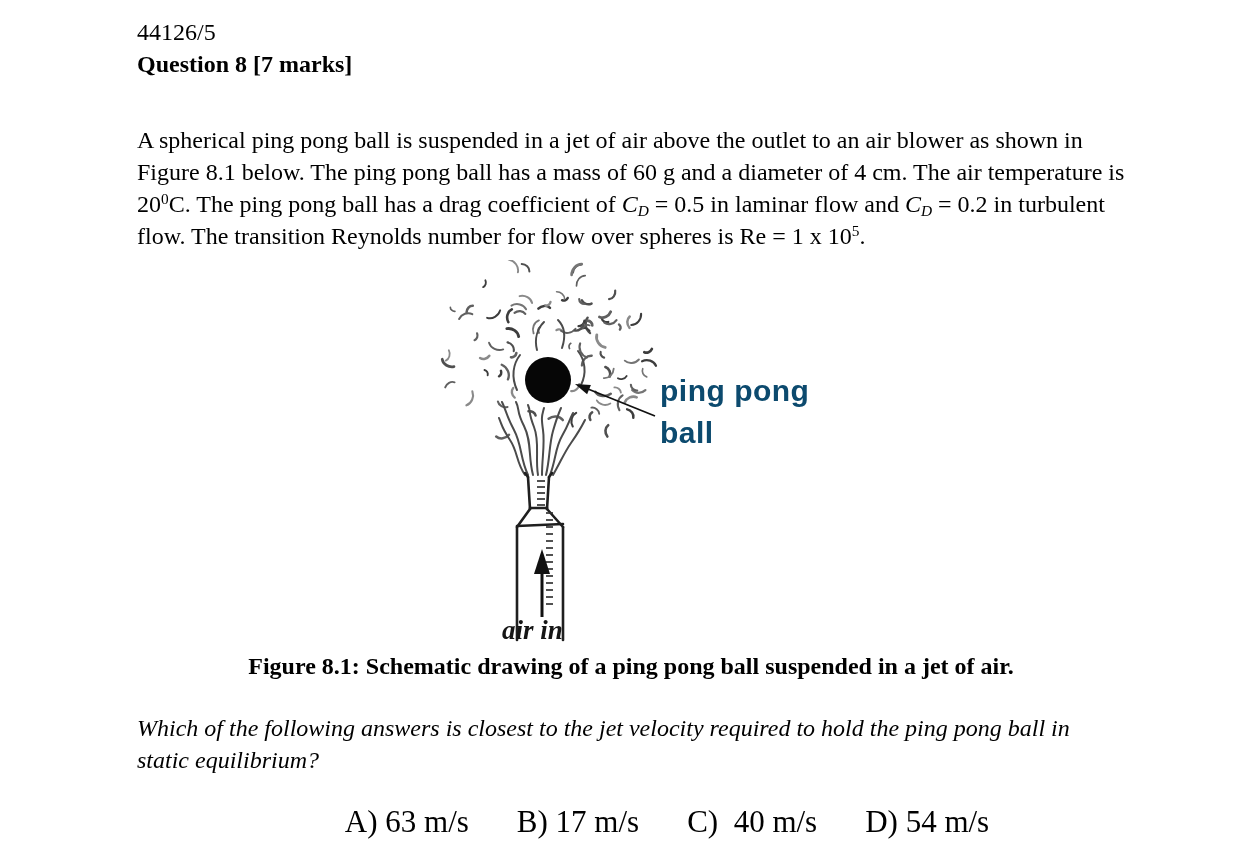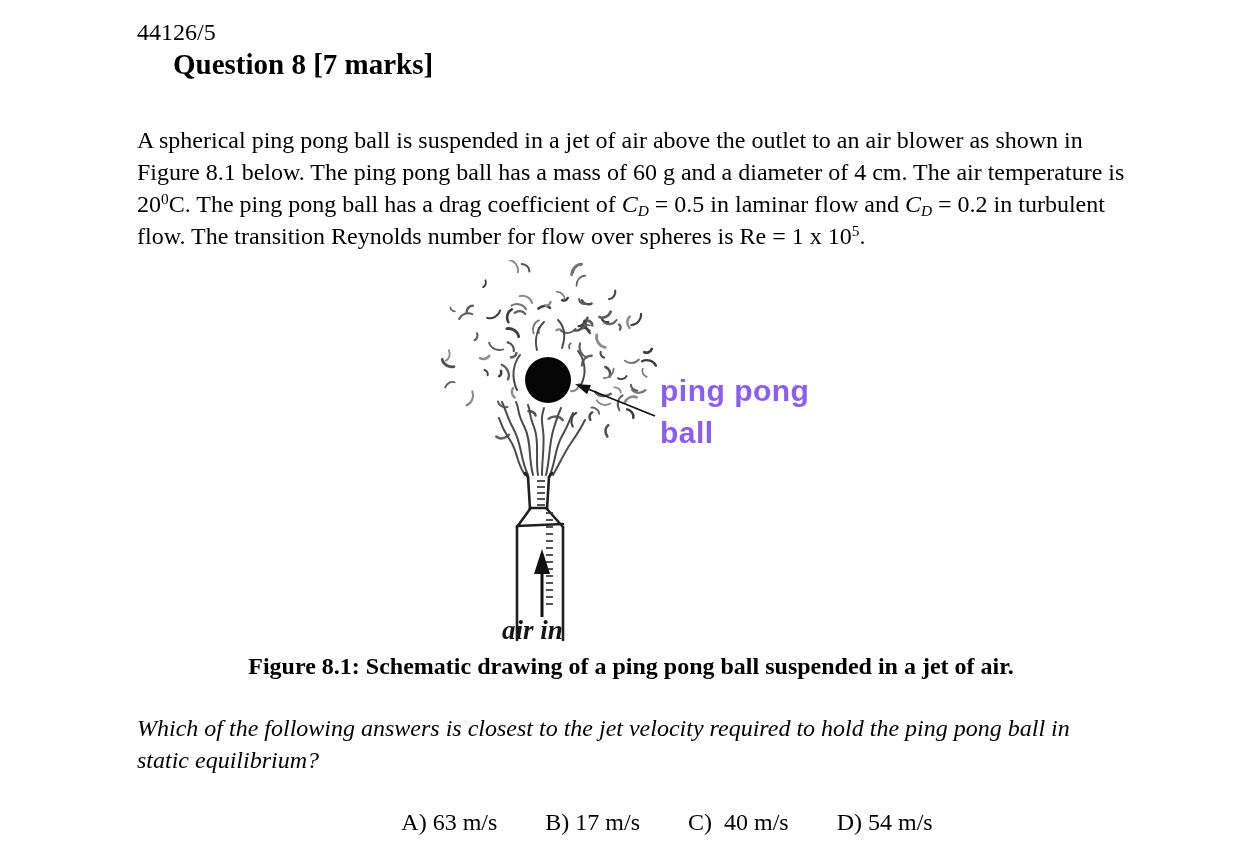--- a/index.html
+++ b/index.html
@@ -12,21 +12,21 @@
     color:#000;
   }
   .content{
     position:absolute;left:137px;top:16px;width:988px;
   }
   .hdr-row{
     display:flex;justify-content:flex-start;
     font-size:24px;line-height:32px;
   }
   .q-heading{
-    font-weight:bold;font-size:29px;line-height:32px;margin-left:36px;
+    font-weight:bold;font-size:24px;line-height:32px;
   }
   .intro{
     font-size:24px;line-height:32px;text-align:left;margin-top:44px;
   }
   sup{font-size:0.64em;vertical-align:baseline;position:relative;top:-0.5em;line-height:0;}
   sub{font-size:0.64em;vertical-align:baseline;position:relative;top:0.27em;line-height:0;}
   i{font-style:italic;}
   .figure-block{
     position:relative;height:388px;margin-top:8px;
   }
@@ -42,21 +42,21 @@
   .fig-caption{
     margin-top:2px;text-align:center;
     font-size:24px;line-height:32px;font-weight:bold;
   }
   .prompt{
     margin-top:30px;font-size:24px;line-height:32px;text-align:left;font-style:italic;
   }
   .options-row{
     margin-top:30px;display:flex;justify-content:center;
     padding-left:72px;gap:48px;
-    font-size:24px;line-height:32px;
+    font-size:31px;line-height:32px;
   }
   .opt{white-space:pre;}
 </style>
 </head>
 <body>
 
 <div class="page">
   <div class="content">
 
     <div class="hdr-row">
@@ -211,21 +211,21 @@
         <circle cx="126" cy="120" r="23" fill="#060606"></circle>
 
         <g>
           <line x1="166" y1="129" x2="233" y2="156" stroke="#111" stroke-width="1.8"></line>
           <polygon points="153,124 165.1,134.3 168.9,124.9" fill="#111"></polygon>
         </g>
 
         <text x="80" y="379" font-family="Liberation Serif, DejaVu Serif, serif" font-size="27" font-style="italic" font-weight="bold" fill="#151515">air in</text>
       </svg>
 
-      <div class="ball-label" style="color: #8b5cf6;">ping pong
+      <div class="ball-label" style="color: #0c4a6e;">ping pong
 ball</div>
     </div>
 
     <div class="fig-caption">Figure 8.1: Schematic drawing of a ping pong ball suspended in a jet of air.</div>
 
     <div class="prompt">Which of the following answers is closest to the jet velocity required to hold the ping pong ball in static equilibrium?</div>
 
     <div class="options-row">
       <span class="opt">A) 63 m/s</span>
       <span class="opt">B) 17 m/s</span>

